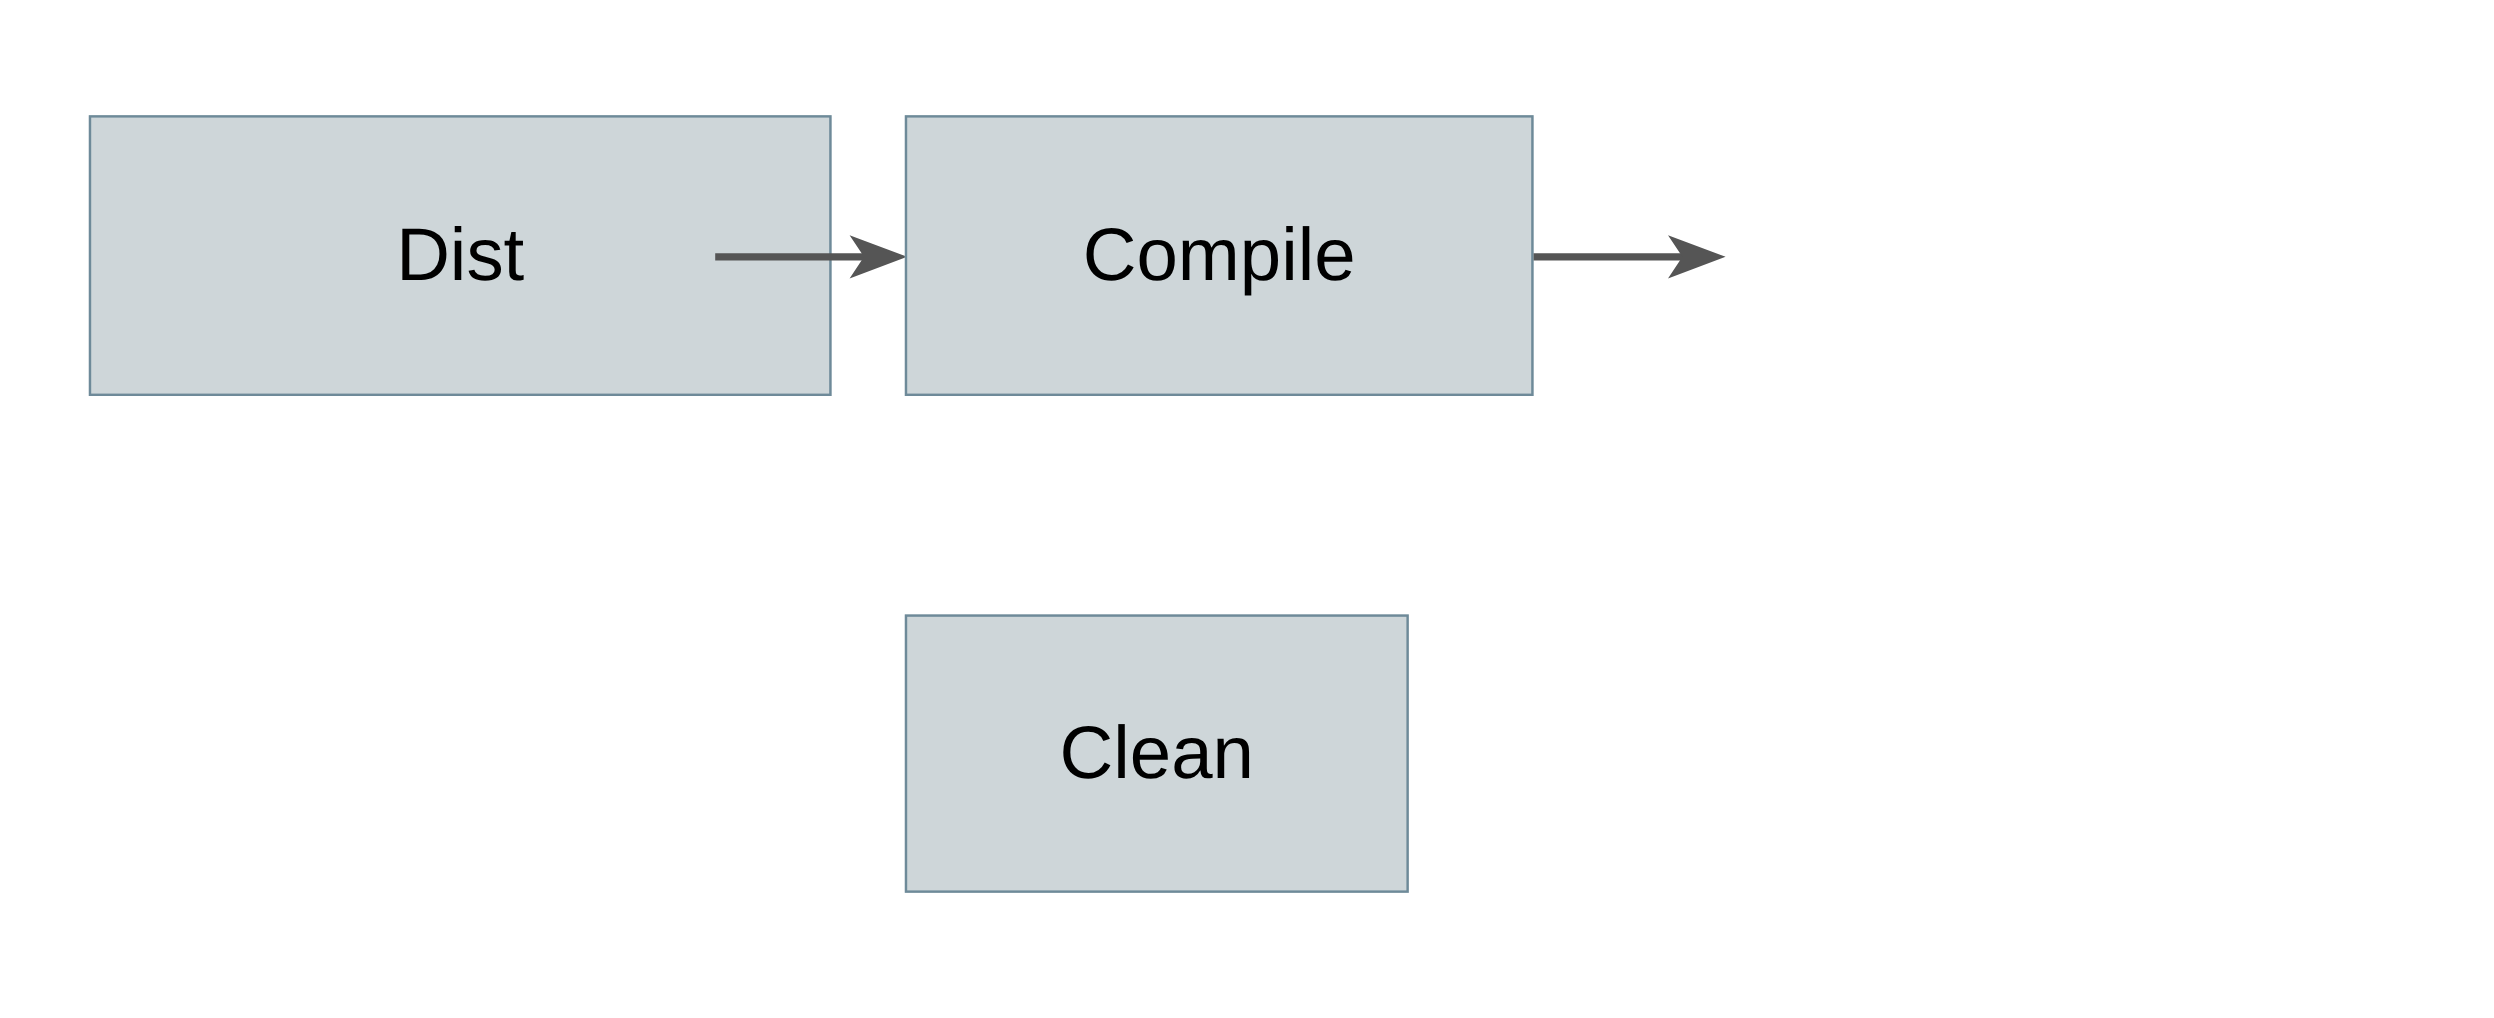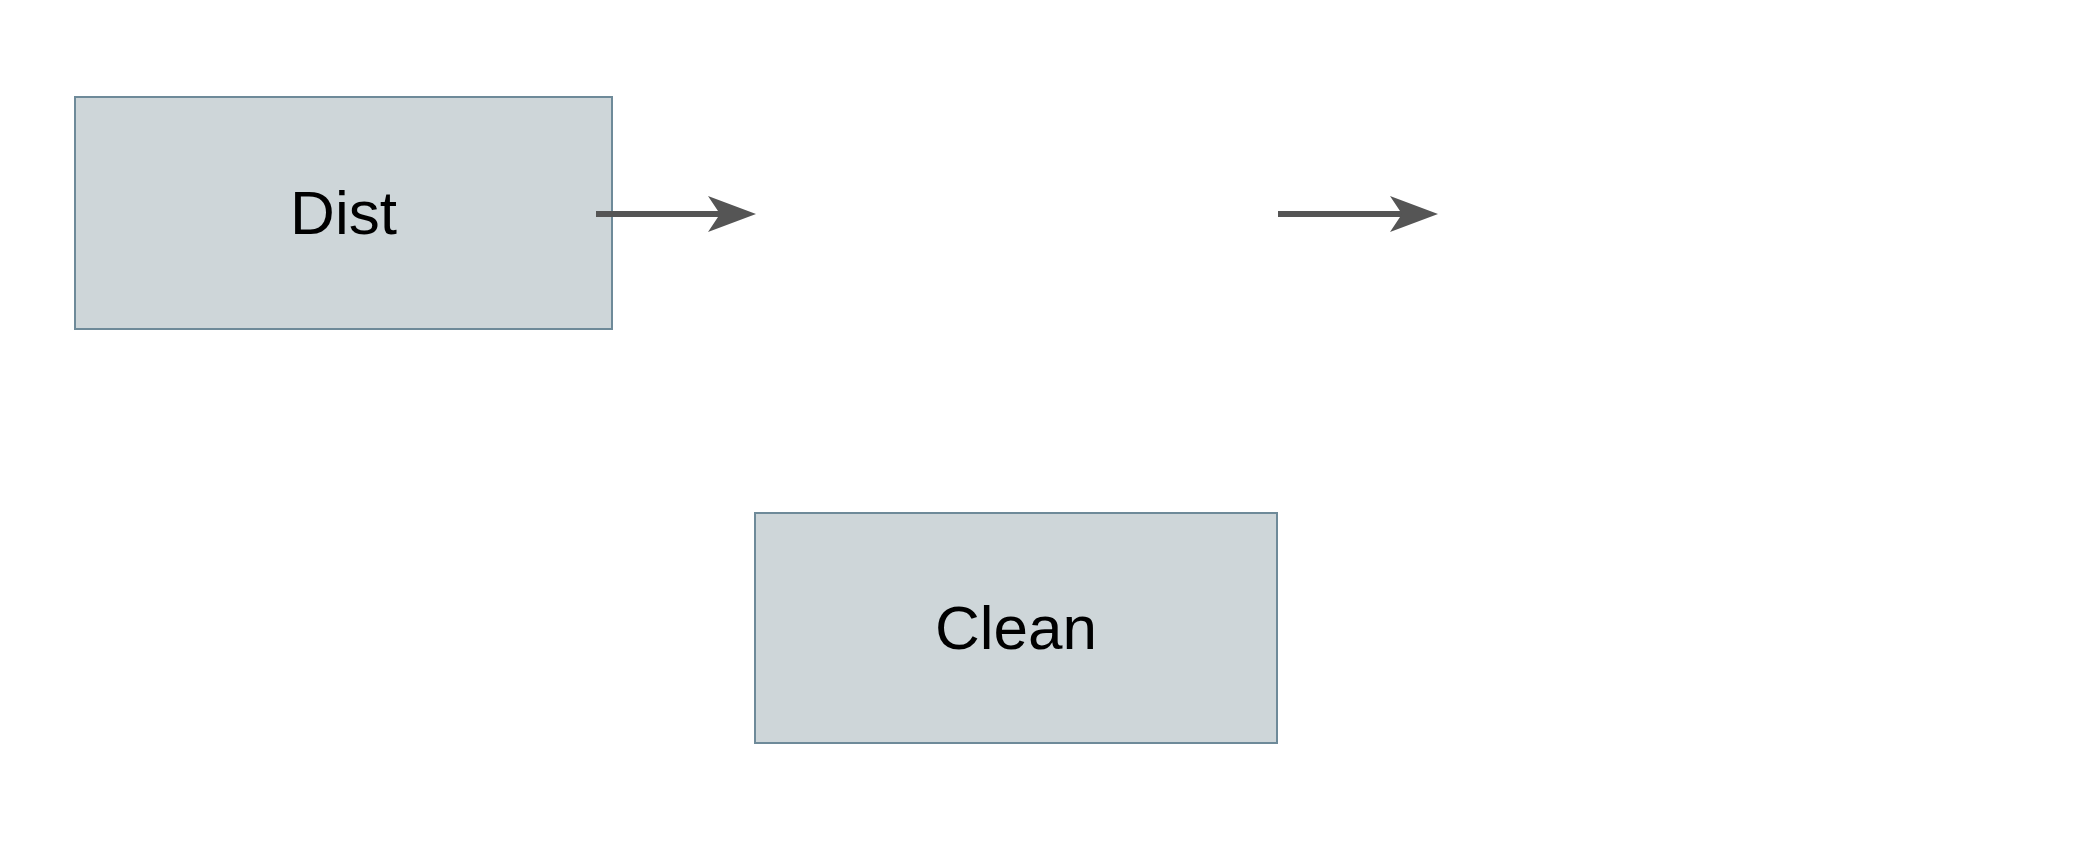--- a/index.html
+++ b/index.html
@@ -40,24 +40,24 @@
     position: absolute;
     overflow: visible;
     pointer-events: none;
   }
   .edge svg {
     display: block;
     overflow: visible;
   }
 
   
-  #node-dist    { left: 74px;   top: 96px;  width: 539px; height: 234px; }
+  #node-dist    { left: 74px;   top: 96px;  width: 619px; height: 234px; }
   #node-compile { left: 754px;  top: 96px;  width: 524px; height: 234px; }
   #node-init    { left: 1436px; top: 96px;  width: 521px; height: 234px; }
-  #node-clean   { left: 754px;  top: 512px; width: 524px; height: 232px; }
+  #node-clean   { left: 754px;  top: 512px; width: 420px; height: 232px; }
 
   
   #edge-dist-compile { left: 596px;  top: 193px; width: 160px; height: 42px; }
   #edge-compile-init { left: 1278px; top: 193px; width: 160px; height: 42px; }
 </style>
 </head>
 <body>
 
 <div id="canvas">
 
@@ -65,20 +65,23 @@
     <span class="node-label">Dist</span>
   </div>
 
   <div class="edge" id="edge-dist-compile">
     <svg width="160" height="42" viewBox="0 0 160 42" aria-hidden="true">
       <line x1="0" y1="21" x2="128" y2="21" stroke="#555555" stroke-width="6"></line>
       <path d="M 160 21 L 112 3 L 124 21 L 112 39 Z" fill="#555555"></path>
     </svg>
   </div>
 
+  <div class="node" id="node-compile">
+    <span class="node-label">Compile</span>
+  </div>
 
   <div class="edge" id="edge-compile-init">
     <svg width="160" height="42" viewBox="0 0 160 42" aria-hidden="true">
       <line x1="0" y1="21" x2="128" y2="21" stroke="#555555" stroke-width="6"></line>
       <path d="M 160 21 L 112 3 L 124 21 L 112 39 Z" fill="#555555"></path>
     </svg>
   </div>
 
 
   <div class="node" id="node-clean">

